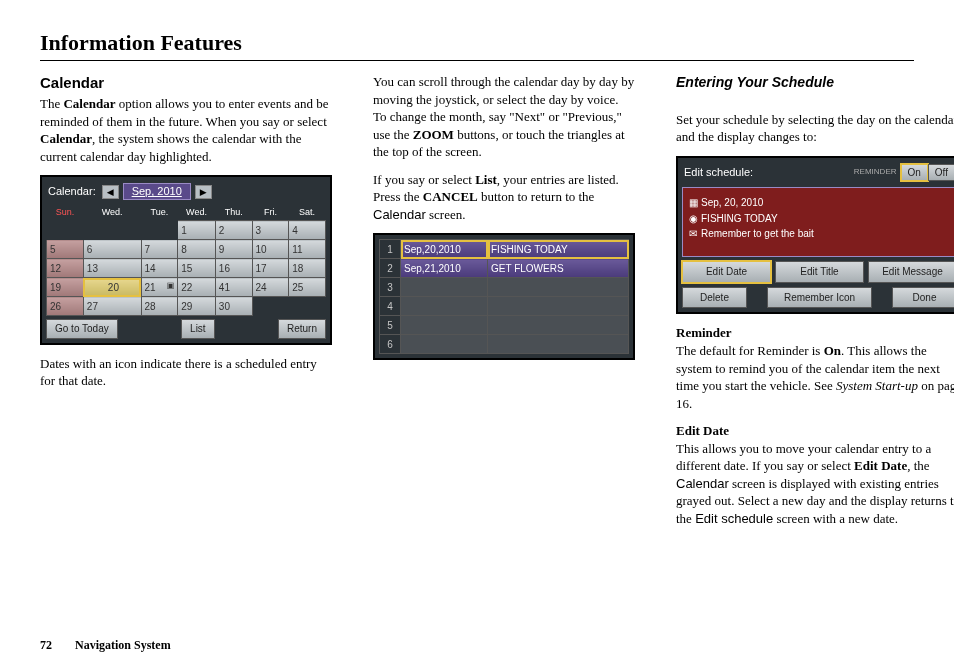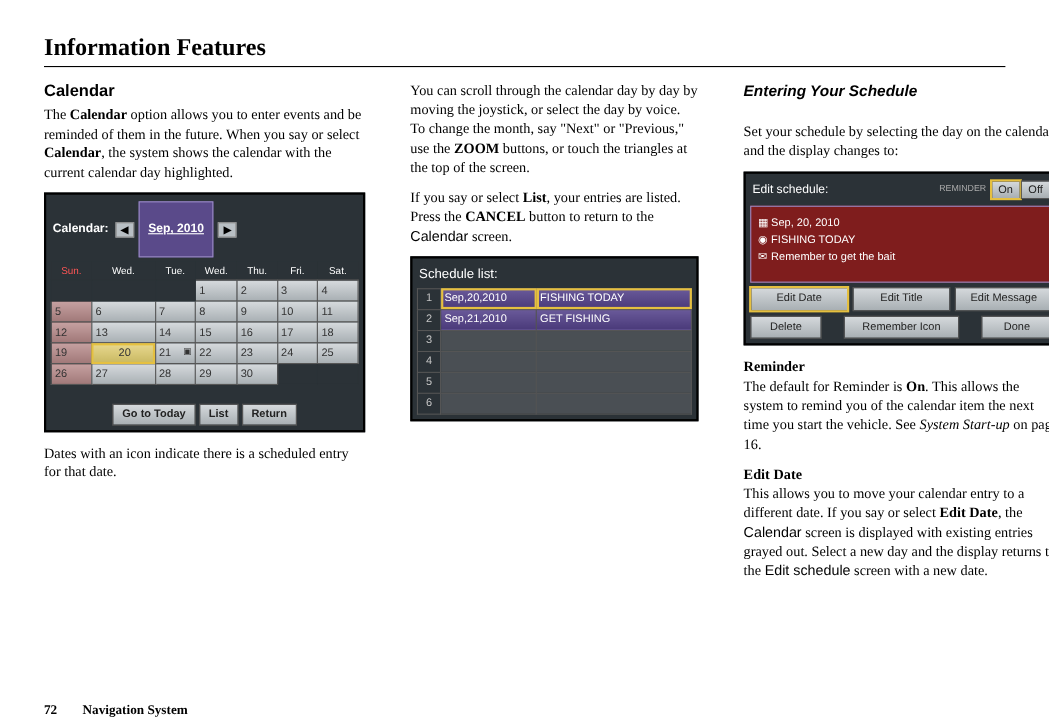--- a/index.html
+++ b/index.html
@@ -58,27 +58,26 @@
     width: 280px;
     margin: 10px 0;
     font-family: Arial, Helvetica, sans-serif;
   }
   .cal-header {
     display: flex;
     align-items: center;
     color: #fff;
     font-size: 11px;
     padding: 2px 2px 4px 2px;
-    font-weight: bold;
   }
   .cal-label { margin-right: 6px; }
   .cal-monthbox {
     background: #5a4a8a;
     border: 1px solid #9a8ac5;
-    padding: 17px 8px;
+    padding: 0 8px;
     text-decoration: underline;
     font-size: 11px;
     color: #fff;
     margin: 0 4px;
   }
   .cal-tri {
     background: #b8bfc4;
     color: #000;
     padding: 0 4px;
     font-size: 9px;
@@ -102,24 +101,23 @@
     color: #333;
     padding: 0 3px;
     vertical-align: middle;
   }
   .cal-table td.empty { background: #2b3237; border: 1px solid #2b3237; }
   .cal-table td.today { outline: 2px solid #e5c040; outline-offset: -2px; background: linear-gradient(#e8d890,#c8b860); padding-left: 24px; }
   .cal-table td.sun { background: linear-gradient(#c5a0a0,#a07878); }
   .cal-icon { float: right; color: #333; font-size: 8px; }
   .cal-bottom {
     display: flex;
-    justify-content: center;
+    justify-content: space-between;
     gap: 3px;
-    margin-top: 17px;
-    font-weight: bold;
+    margin-top: 3px;
   }
   .cal-btn {
     background: linear-gradient(#d5d9dc,#a8afb3);
     border: 1px solid #555;
     font-size: 10px;
     padding: 2px 8px;
     color: #222;
   }
 
   
@@ -269,21 +267,21 @@
               <td>15</td>
               <td>16</td>
               <td>17</td>
               <td>18</td>
             </tr>
             <tr>
               <td class="sun">19</td>
               <td class="today">20</td>
               <td>21<span class="cal-icon">▣</span></td>
               <td>22</td>
-              <td>23</td>
+              <td>41</td>
               <td>24</td>
               <td>25</td>
             </tr>
             <tr>
               <td class="sun">26</td>
               <td>27</td>
               <td>28</td>
               <td>29</td>
               <td>30</td>
               <td class="empty"></td>
@@ -303,32 +301,31 @@
 
   <div class="col">
     <p>
       <span>You can scroll through the calendar day by day by moving the joystick, or select the day by voice. To change the month, say "Next" or "Previous," use the </span><span class="bold">ZOOM</span><span> buttons, or touch the triangles at the top of the screen.</span>
     </p>
     <p>
       <span>If you say or select </span><span class="bold">List</span><span>, your entries are listed. Press the </span><span class="bold">CANCEL</span><span> button to return to the </span><span class="sans">Calendar</span><span> screen.</span>
     </p>
 
     <div class="listshot">
-      <div class="list-head">Schedule list:</div>
       <table class="list-table">
         <tbody id="list-body">
             <tr class="sel">
               <td class="num">1</td>
               <td class="date">Sep,20,2010</td>
               <td class="txt">FISHING TODAY</td>
             </tr>
             <tr>
               <td class="num">2</td>
               <td class="date">Sep,21,2010</td>
-              <td class="txt">GET FISHING</td>
+              <td class="txt">GET FLOWERS</td>
             </tr>
             <tr>
               <td class="num">3</td>
               <td class="date emptycell"></td>
               <td class="txt emptycell"></td>
             </tr>
             <tr>
               <td class="num">4</td>
               <td class="date emptycell"></td>
               <td class="txt emptycell"></td>

